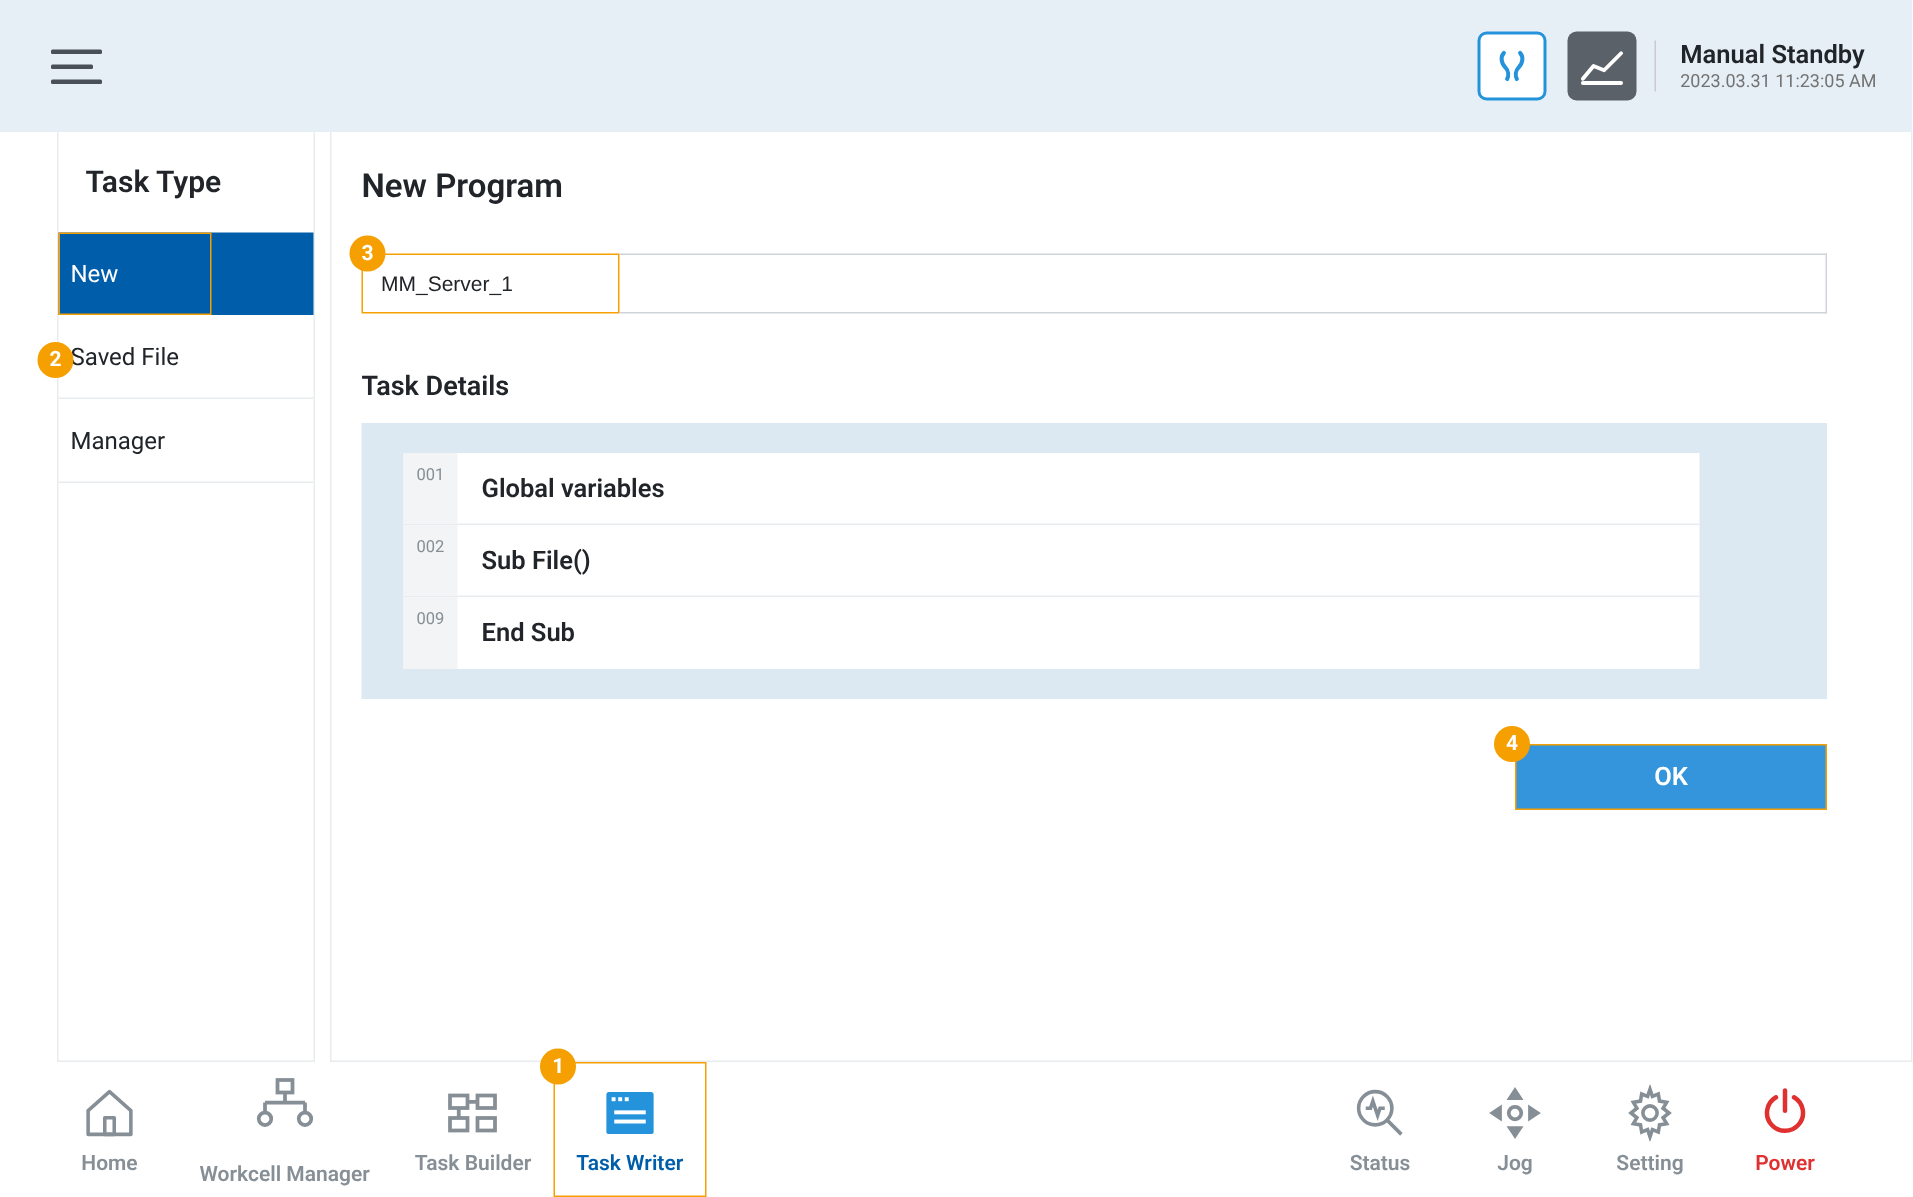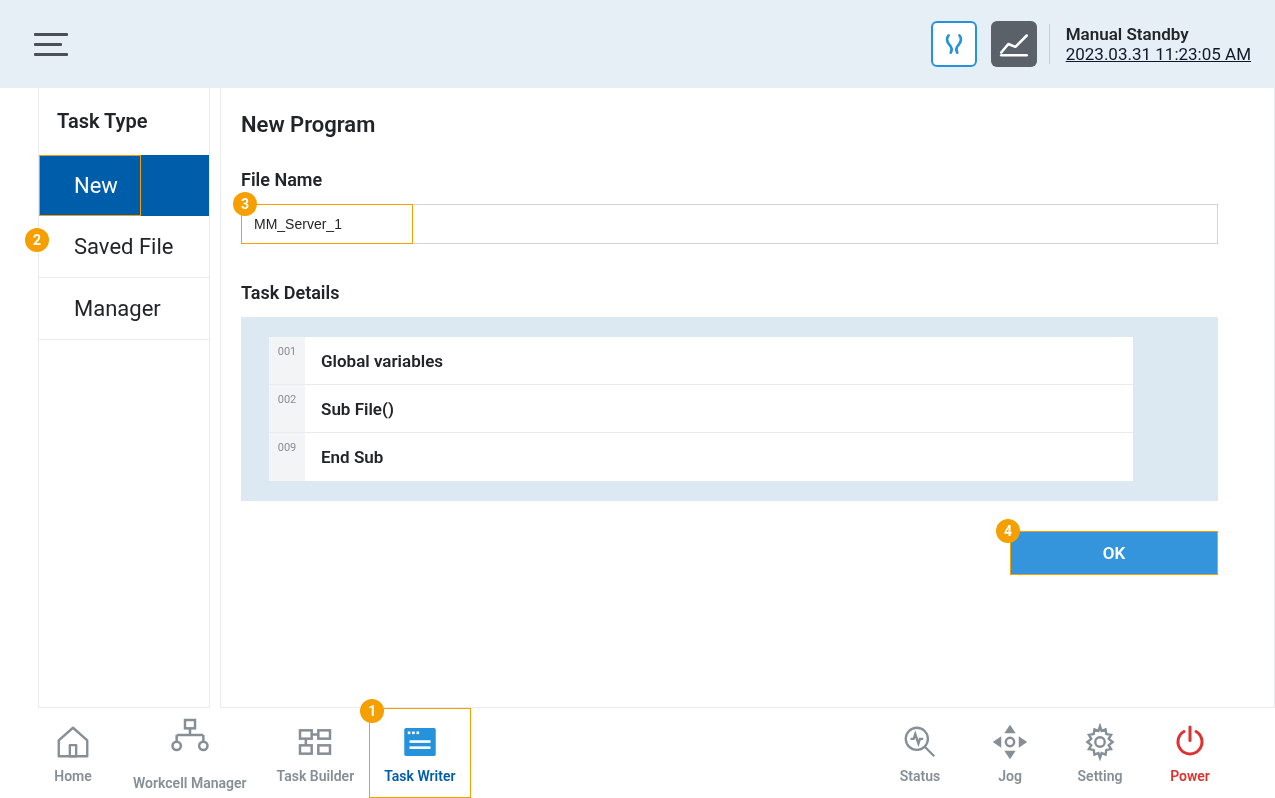--- a/index.html
+++ b/index.html
@@ -77,44 +77,43 @@
     }
     .header-status-inner {
       padding-left: 14px;
     }
     .header-status-title {
       font-weight: 600;
       font-size: 17px;
       color: #212529;
     }
     .header-status-time {
-      font-size: 17px;
-      color: #0f172a;
-      text-decoration: underline;
+      font-size: 12px;
+      color: #737373;
     }
     .main-area {
       display: flex;
       padding: 0 0 0 38px;
       height: 620px;
     }
     .sidebar {
       width: 172px;
       background: #ffffff;
       border: 1px solid #e9ecef;
       border-top: none;
     }
     .sidebar-title {
       padding: 21px 18px 22px 18px;
       font-size: 20px;
       font-weight: 600;
       color: #212529;
     }
     .sidebar-item {
-      padding: 18px 35px;
-      font-size: 22px;
+      padding: 18px 8px;
+      font-size: 16px;
       color: #212529;
       cursor: pointer;
       border-bottom: 1px solid #e9ecef;
       position: relative;
     }
     .sidebar-item.active {
       background: #005daa;
       color: #ffffff;
       border-bottom: none;
     }
@@ -332,21 +331,20 @@
       <span>Saved File</span>
     </div>
     <div class="sidebar-item">
       <span>Manager</span>
     </div>
   </div>
 
   <div class="content">
     <div class="content-title">New Program</div>
 
-    <div class="section-label">File Name</div>
     <div class="filename-wrapper" style="position:relative;">
       <div class="badge" style="top:-12px; left:-8px;">3</div>
       <input class="filename-input" value="MM_Server_1" style="">
       <div class="filename-rest"></div>
     </div>
 
     <div class="section-label">Task Details</div>
     <div class="task-details-panel">
       <div class="code-list">
         <div class="code-row">

